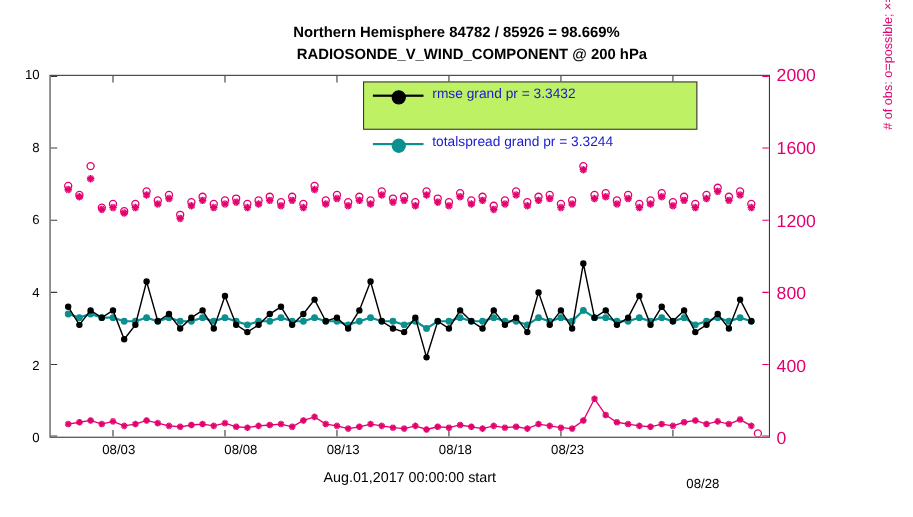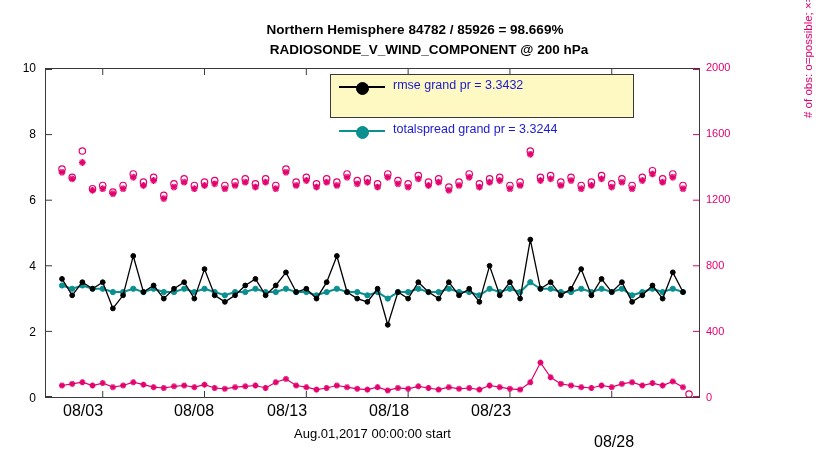--- a/index.html
+++ b/index.html
@@ -42,32 +42,32 @@
   .footer{
     position:absolute;left:0;right:0;top:446px;
     text-align:center;font-size:7.5px;color:#000;
   }
   .tick-label-left{
     position:absolute;width:36px;text-align:right;
     font-size:12px;color:#000;
   }
   .tick-label-right{
     position:absolute;width:44px;text-align:left;
-    font-size:11px;color:#e3006e;
+    font-size:16px;color:#e3006e;
   }
   .tick-label-x{
-    position:absolute;width:60px;text-align:left;
-    font-size:16px;color:#000;
+    position:absolute;width:60px;text-align:right;
+    font-size:12px;color:#000;
   }
 
   
   #legend{
     position:absolute;
     left:330px;top:74px;width:304px;height:44px;
-    background:#fef9c3;border:1px solid #3a3a3a;
+    background:#bef264;border:1px solid #3a3a3a;
     box-sizing:border-box;
   }
   .legrow{
     position:absolute;left:0;width:304px;height:22px;
   }
   .legline{
     position:absolute;left:8px;top:10px;width:46px;height:2px;
   }
   .legmark{
     position:absolute;left:25px;top:5.5px;width:11px;height:11px;border-radius:50%;

